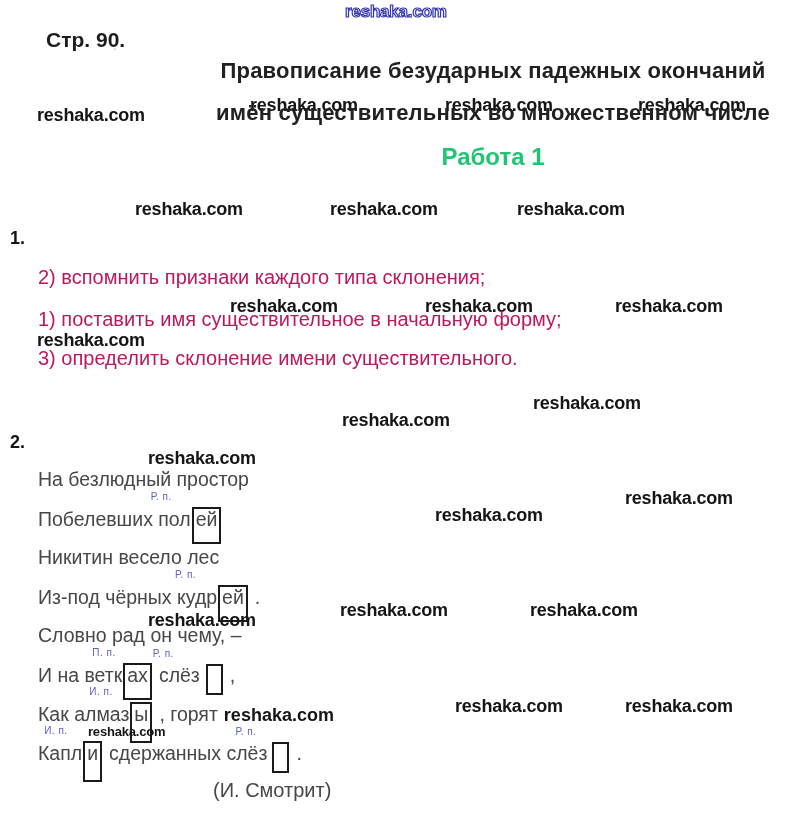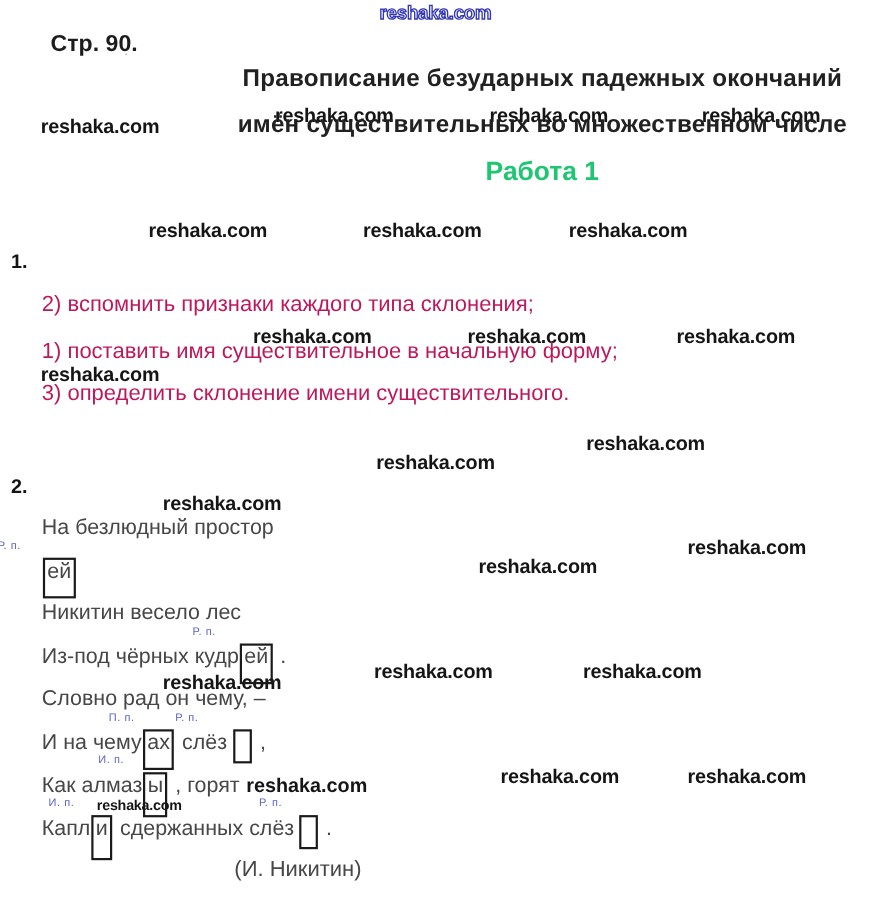--- a/index.html
+++ b/index.html
@@ -98,36 +98,36 @@
 <div class="abs task-num" style="left:10px; top:228px;">1.</div>
 <div class="abs step" style="left:38px; top:266px;">2) вспомнить признаки каждого типа склонения;</div>
 <div class="abs step" style="left:38px; top:308px;">1) поставить имя существительное в начальную форму;</div>
 <div class="abs step" style="left:38px; top:347px;">3) определить склонение имени существительного.</div>
 
 <div class="abs task-num" style="left:10px; top:432px;">2.</div>
 
 <div class="abs pline" style="left:38px; top:468px;">На безлюдный простор</div>
 
 <div class="abs pline" style="left:38px; top:507px;">
-  <span class="rel"><span class="case" style="left:-40px;">Р. п.</span><span class="cbox">ей</span></span>
+  <span>Побелевших пол</span><span class="rel"><span class="case" style="left:-40px;">Р. п.</span><span class="cbox">ей</span></span>
 </div>
 
 <div class="abs pline" style="left:38px; top:546px;">Никитин весело лес</div>
 
 <div class="abs pline" style="left:38px; top:585px;">
   <span>Из-под чёрных кудр</span><span class="rel"><span class="case" style="left:-42px;">Р. п.</span><span class="cbox">ей</span></span><span class="gap">.</span>
 </div>
 
 <div class="abs pline" style="left:38px; top:624px;">Словно рад он чему, –</div>
 
 <div class="abs pline" style="left:38px; top:663px;">
-  <span>И на чему</span><span class="rel"><span class="case" style="left:-30px;">П. п.</span><span class="cbox">ах</span></span><span class="gap">слёз</span><span class="rel" style="margin-left:5px;"><span class="case" style="left:-52px;">Р. п.</span><span class="ebox"></span></span><span class="gap">,</span>
+  <span>И на ветк</span><span class="rel"><span class="case" style="left:-30px;">П. п.</span><span class="cbox">ах</span></span><span class="gap">слёз</span><span class="rel" style="margin-left:5px;"><span class="case" style="left:-52px;">Р. п.</span><span class="ebox"></span></span><span class="gap">,</span>
 </div>
 
 <div class="abs pline" style="left:38px; top:702px;">
   <span>Как алмаз</span><span class="rel"><span class="case" style="left:-40px;">И. п.</span><span class="cbox tall">ы</span></span><span class="gap">, горят</span><span class="gap" style="font-weight:bold; font-size:18px; color:#151515;">reshaka.com</span>
 </div>
 
 <div class="abs pline" style="left:38px; top:741px;">
   <span>Капл</span><span class="rel"><span class="case" style="left:-38px;">И. п.</span><span class="cbox tall">и</span></span><span class="gap">сдержанных слёз</span><span class="rel" style="margin-left:4px;"><span class="case" style="left:-36px;">Р. п.</span><span class="ebox"></span></span><span class="gap">.</span>
 </div>
 
-<div class="abs author" style="left:213px; top:779px;">(И. Никитин)</div>
+<div class="abs author" style="left:213px; top:779px;">(И. Смотрит)</div>
 
 </body></html>

